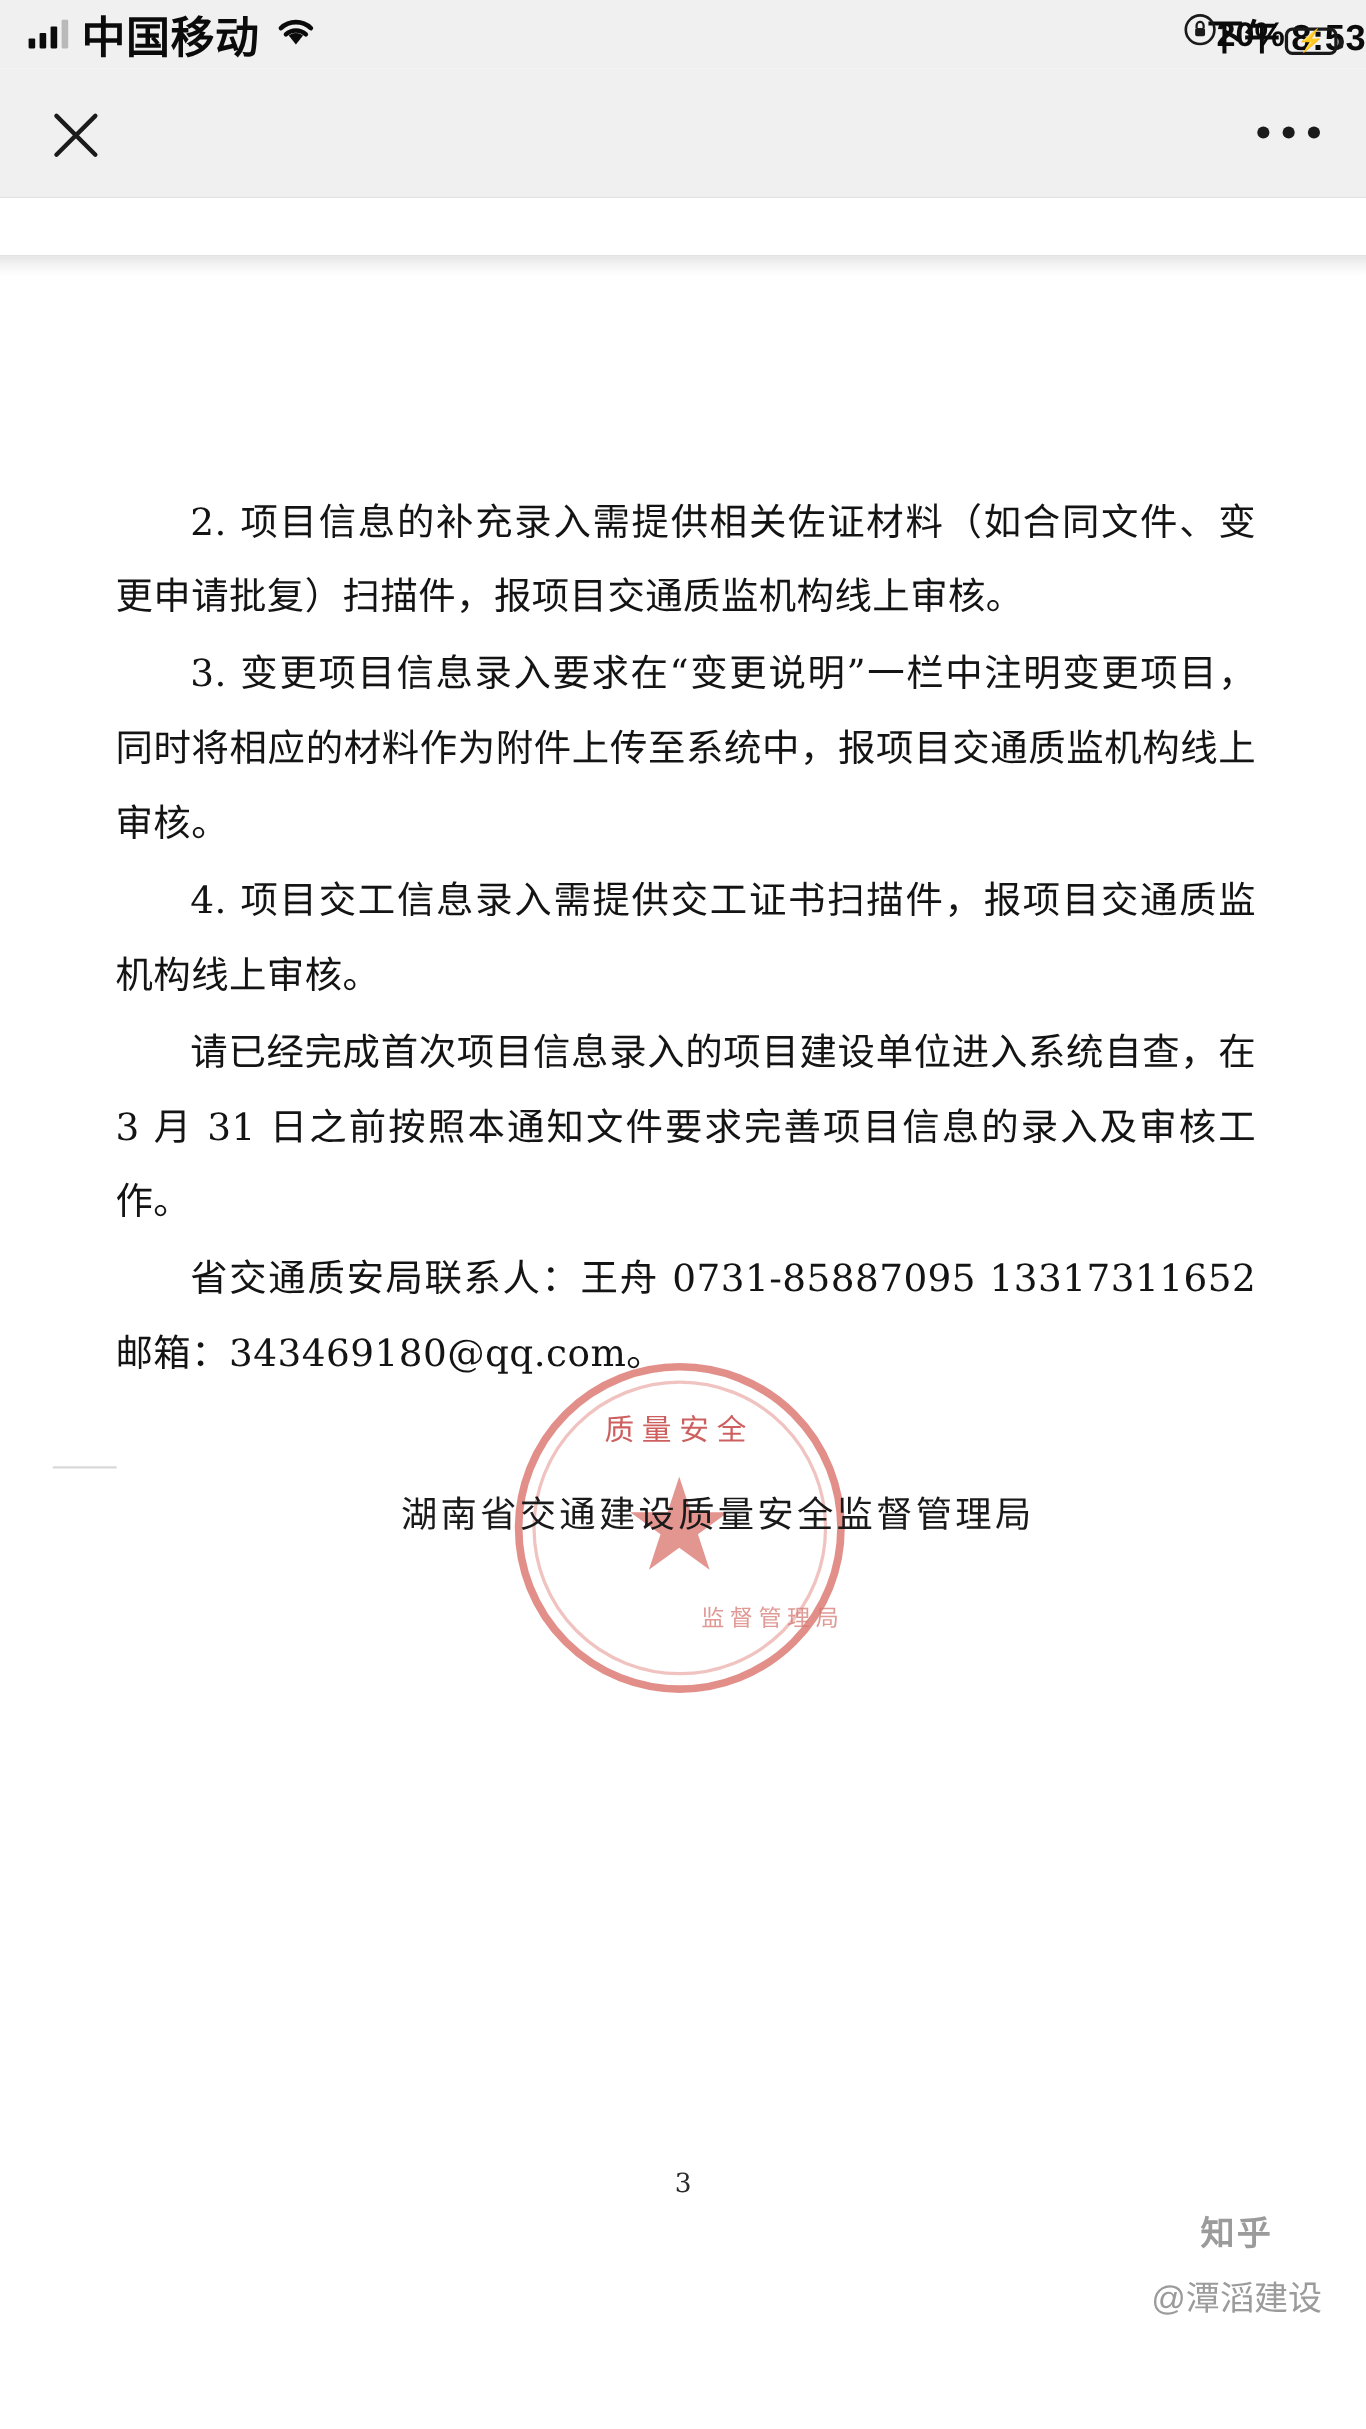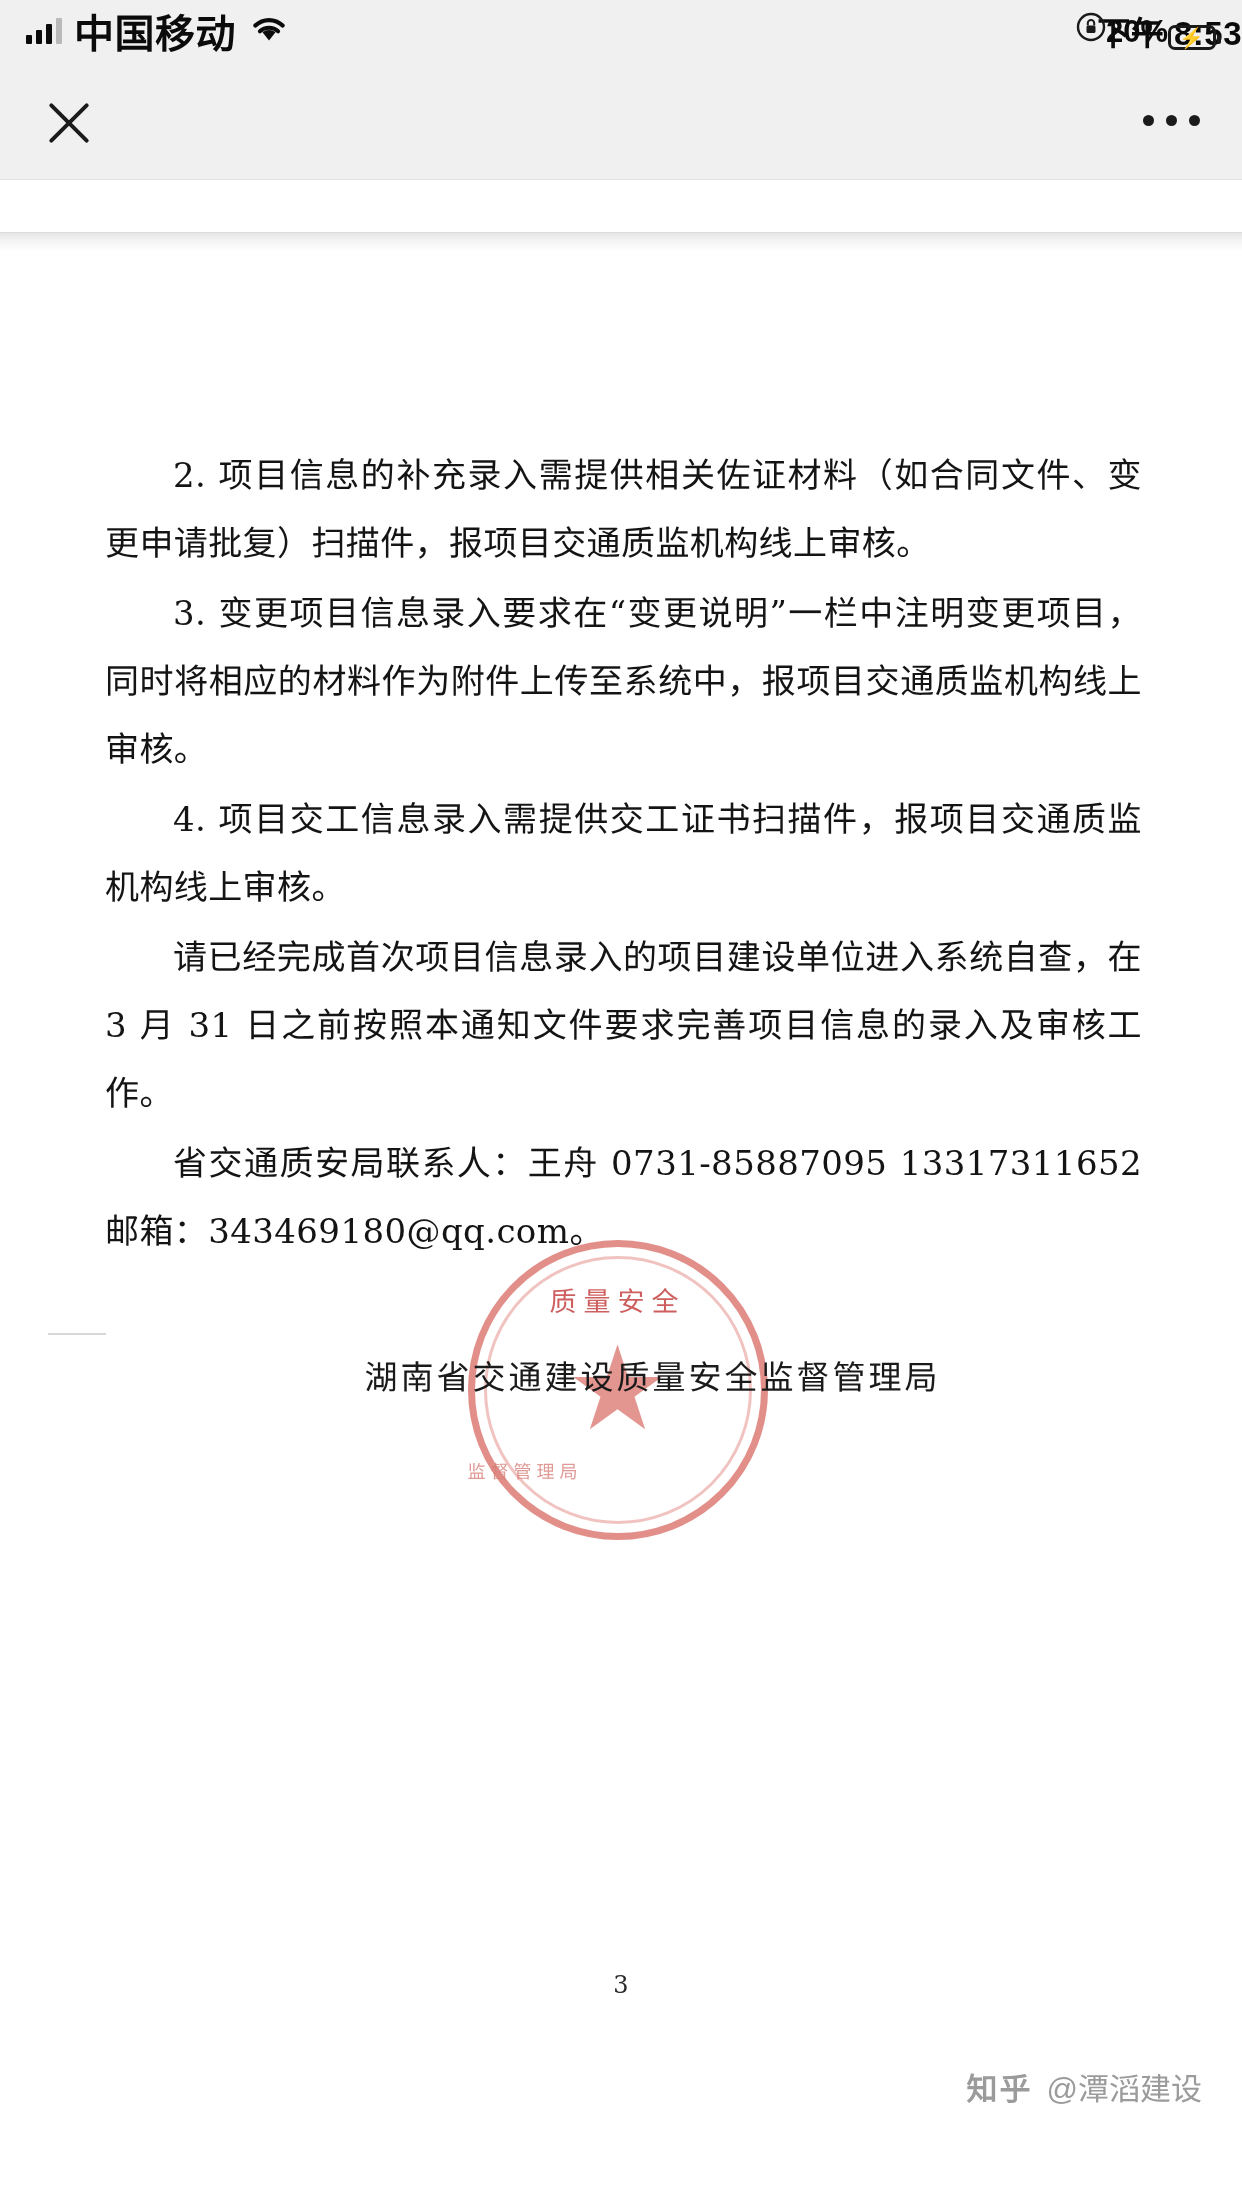--- a/index.html
+++ b/index.html
@@ -240,23 +240,23 @@
     color: #b91c1c;
     font-size: 27px;
     letter-spacing: 7px;
     font-family: "DejaVu Serif", "Liberation Serif", serif;
     opacity: 0.9;
   }
   .seal-text-bottom {
     position: absolute;
     left: 0; right: 0;
     bottom: 34px;
-    text-align: left;
+    text-align: right;
     color: #c9524b;
-    font-size: 18px;
+    font-size: 21px;
     letter-spacing: 5px;
     opacity: 0.75;
   }
 
   .dash-mark {
     position: absolute;
     left: 48px;
     top: 1082px;
     width: 58px;
     height: 2px;
@@ -277,20 +277,21 @@
   .watermark {
     position: absolute;
     right: 40px;
     bottom: 26px;
     display: flex;
     align-items: center;
     gap: 14px;
     color: #9b9b9b;
     font-size: 31px;
     font-family: "Liberation Sans", sans-serif;
+    flex-direction: column;
   }
   .watermark .logo {
     font-weight: bold;
     letter-spacing: 2px;
     color: #9b9b9b;
   }
 </style>
 </head>
 <body>
 

